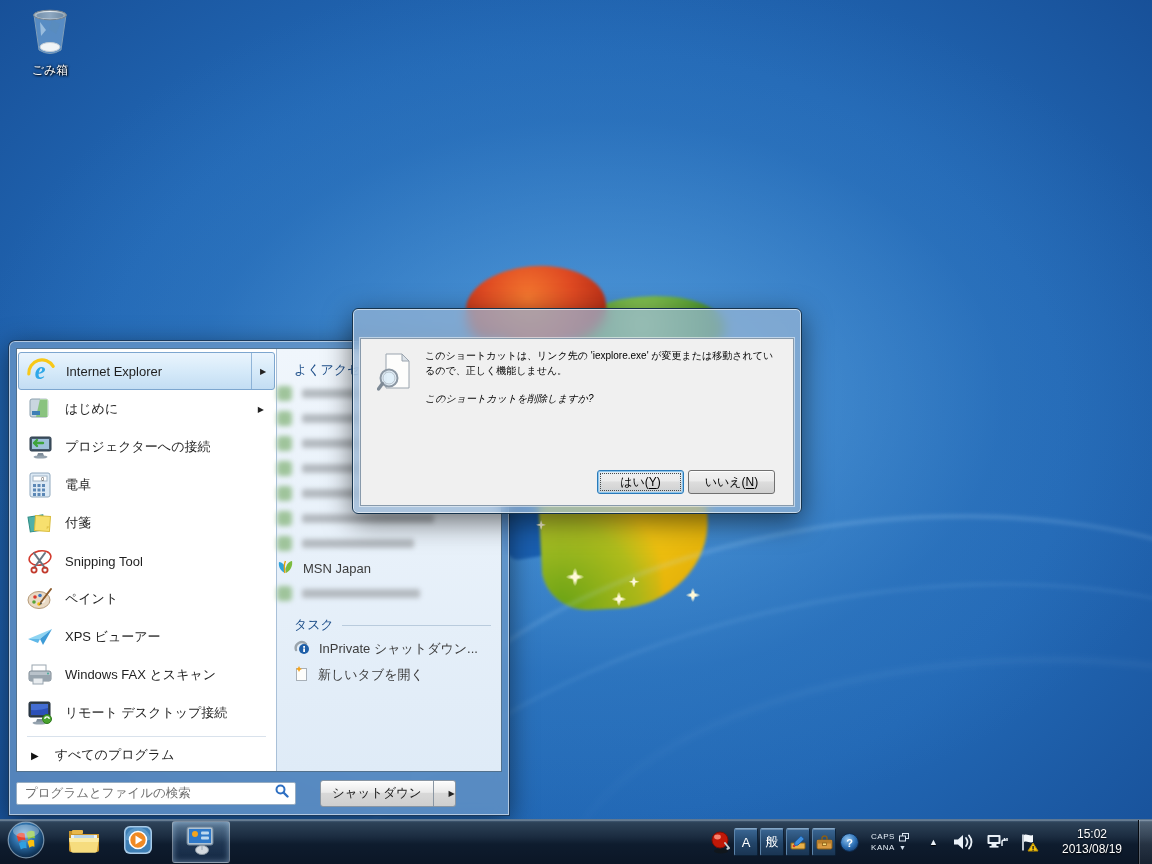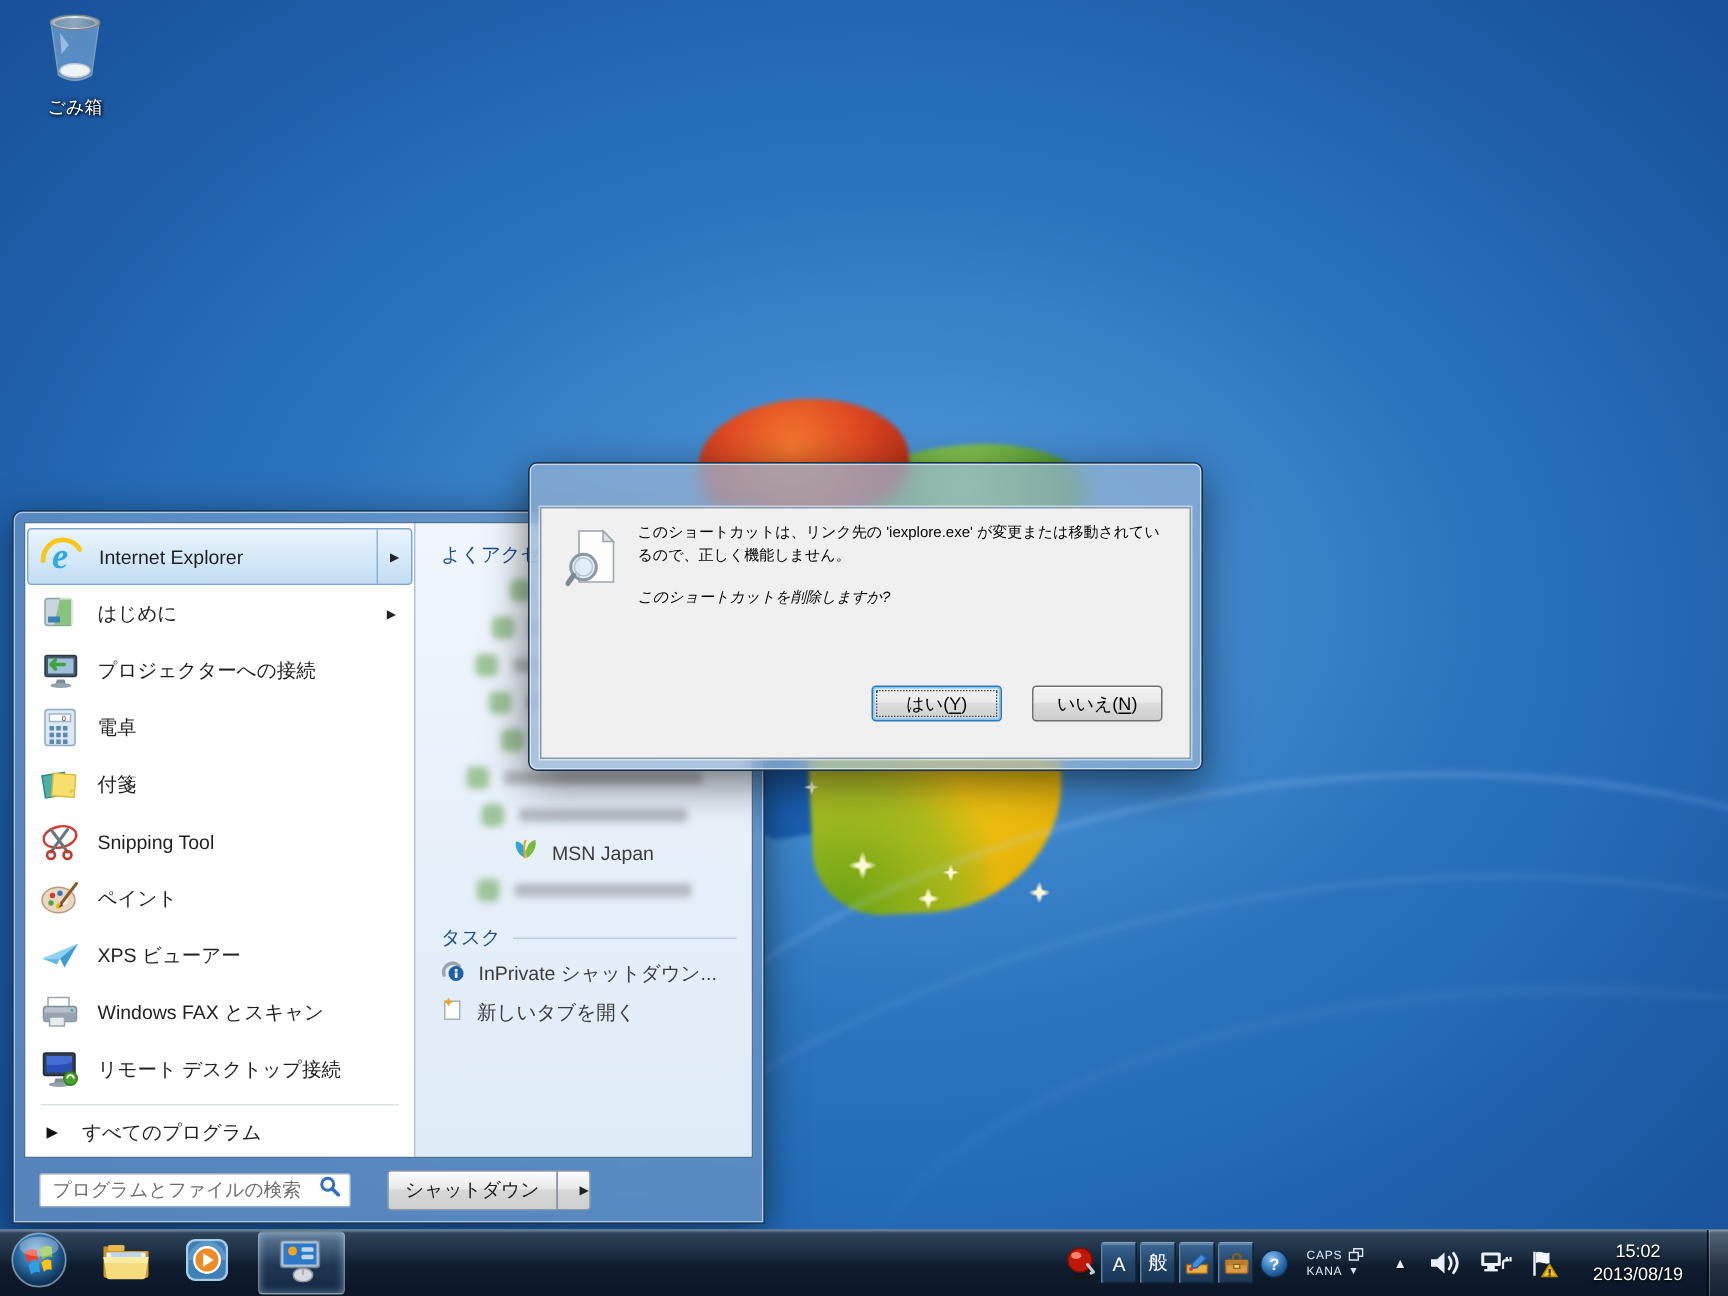--- a/index.html
+++ b/index.html
@@ -54,28 +54,28 @@
     border-left:1px solid rgba(125,166,207,.8);margin-right:0;}
   .sel-arrow-cell .sm-arrow{margin-right:0;}
   #sm-separator{margin:4px 10px 3px 10px;border-top:1px solid #D9E2EC;}
   #sm-all-programs{height:30px;display:flex;align-items:center;padding-left:14px;}
   #sm-all-programs .ap-arrow{font-size:10px;color:#111;}
   #sm-all-programs .sm-label{margin-left:16px;font-size:13px;color:#1F1F1F;}
   #sm-right{flex:1;background:linear-gradient(#F0F6FC,#DFEBF7);border-left:1px solid #A9C0D8;
     padding:10px 0 0 0;box-sizing:border-box;position:relative;}
   .jl-header{display:flex;align-items:center;padding-left:17px;height:22px;font-size:13px;color:#1D4E89;}
   .jl-header::after{content:"";flex:1;height:1px;background:#B9CBDD;margin:0 10px 0 8px;}
-  .jl-row{height:25px;display:flex;align-items:center;justify-content:center;}
+  .jl-row{height:25px;display:flex;align-items:center;}
   .jl-blob{width:15px;height:15px;border-radius:4px;background:#9FC49B;filter:blur(2.5px);flex:0 0 15px;}
   .jl-bar{height:9px;margin-left:10px;border-radius:2px;background:#B4BAC0;filter:blur(2.5px);}
   .jl-item-label{margin-left:9px;font-size:13px;color:#3C3C3C;white-space:nowrap;}
   .jl-task-row{height:26px;display:flex;align-items:center;padding-left:17px;}
   
   #sm-bottom{position:absolute;left:7px;right:7px;bottom:0;height:44px;display:flex;align-items:center;}
-  #sm-search{width:208px;height:23px;margin-left:10px;background:#FFF;border:1px solid #96ACC2;border-radius:2px;
+  #sm-search{width:280px;height:23px;background:#FFF;border:1px solid #96ACC2;border-radius:2px;
     display:flex;align-items:center;padding:0 6px;box-sizing:border-box;}
   #sm-search input{flex:1;border:none;outline:none;background:transparent;font-size:12.5px;color:#444;
     font-family:"Liberation Sans","DejaVu Sans",sans-serif;}
   #sm-search input::placeholder{color:#6E6E6E;opacity:1;}
   #shutdown-group{display:flex;margin-left:24px;}
   .sd-btn{height:25px;background:linear-gradient(#FDFDFD,#EAEAEA 45%,#D8D8D8 50%,#CFCFCF);
     border:1px solid #8A96A3;display:flex;align-items:center;justify-content:flex-end;font-size:12.5px;color:#222;
     box-shadow:inset 0 1px 0 #FFF;}
   #shutdown-btn{padding:0 11px;border-radius:3px 0 0 3px;}
   #shutdown-arrow-btn{width:21px;border-left:none;border-radius:0 3px 3px 0;font-size:8px;}
@@ -89,21 +89,21 @@
     text-shadow:0 0 4px #FFF,0 0 4px #FFF,0 0 6px #FFF;white-space:nowrap;}
   #dlg-close{position:absolute;right:9px;top:1px;width:44px;height:19px;border:1px solid #692012;border-radius:0 0 5px 5px;
     background:linear-gradient(#F8C7B8,#E38A6F 28%,#CE5234 46%,#AE2A11 52%,#C04A22 85%,#D8784E);
     box-shadow:inset 0 1px 0 rgba(255,255,255,.55), inset 0 0 0 1px rgba(255,255,255,.25);
     display:flex;align-items:center;justify-content:center;cursor:default;border-top:none;}
   #dlg-client{position:absolute;left:7px;right:7px;top:29px;bottom:7px;background:#F0F0F0;
     border:1px solid #889AAB;box-shadow:0 0 0 1px rgba(255,255,255,.5);}
   #dlg-icon{position:absolute;left:16px;top:13px;}
   #dlg-text{position:absolute;left:64px;top:9px;right:12px;font-size:10px;line-height:15px;color:#000;}
   #dlg-line2{margin-top:13px;font-style:italic;}
-  #dlg-buttons{position:absolute;right:18px;bottom:24px;display:flex;gap:20px;}
+  #dlg-buttons{position:absolute;right:18px;bottom:11px;display:flex;gap:4px;}
   .dlg-btn{position:relative;width:85px;height:22px;font-size:12px;color:#000;display:flex;align-items:center;justify-content:center;
     background:linear-gradient(#F2F2F2,#EBEBEB 45%,#DDDDDD 50%,#CFCFCF);border-radius:3px;}
   #btn-yes{border:1px solid #2A7AB9;box-shadow:inset 0 0 0 1px #8CC5EC, inset 0 0 5px #BFE3F9;}
   #btn-yes::after{content:"";position:absolute;inset:2px;border:1px dotted #4A4A4A;border-radius:1px;}
   #btn-no{border:1px solid #707070;box-shadow:inset 0 1px 0 #FDFDFD;}
   .dlg-btn u{text-underline-offset:2px;}
   
   #taskbar{position:absolute;left:0;bottom:0;width:1152px;height:44px;z-index:50;display:flex;align-items:center;
     background:linear-gradient(#4A6480 0%,#2D4258 6%,#1B2C40 38%,#0E1C2E 55%,#0B1626 100%);
     border-top:1px solid #5E7893;box-shadow:inset 0 1px 0 rgba(255,255,255,.18);}

